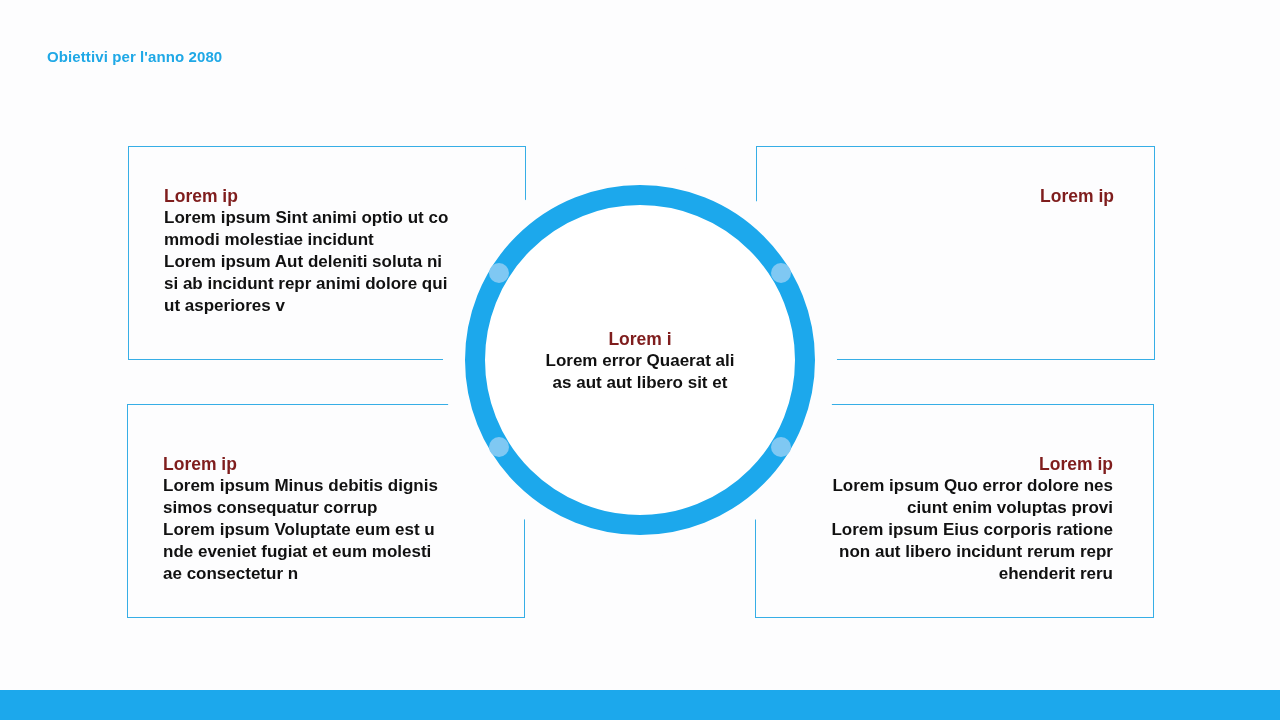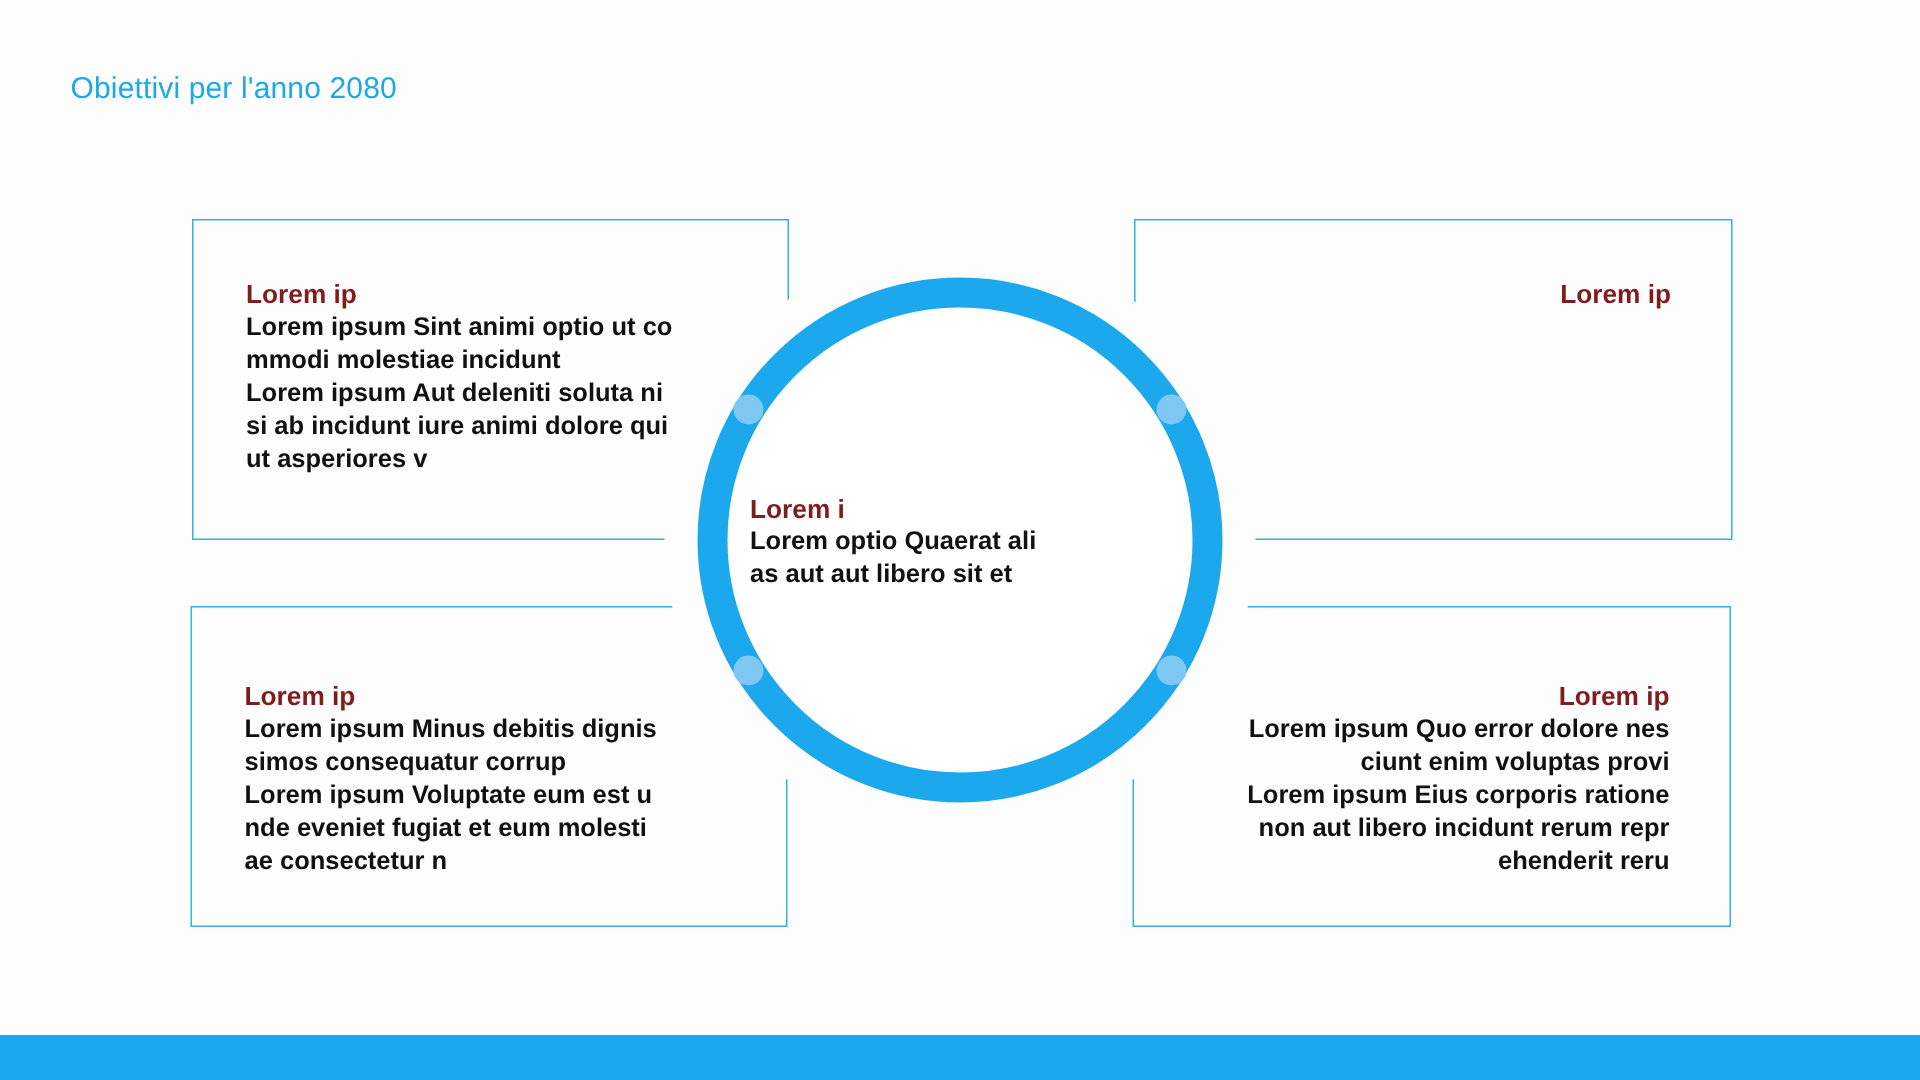--- a/index.html
+++ b/index.html
@@ -3,21 +3,21 @@
 <meta charset="utf-8">
 <style>
   html, body { margin:0; padding:0; }
   body {
     width:1280px; height:720px; position:relative; overflow:hidden;
     background:#fdfdfe;
     font-family:"Liberation Sans", "DejaVu Sans", sans-serif;
   }
   .title {
     position:absolute; left:47px; top:48px;
-    font-size:20px; font-weight:normal; color:#1fa8e6; letter-spacing:0.1px;
+    font-size:15px; font-weight:bold; color:#1fa8e6; letter-spacing:0.1px;
   }
   .box {
     position:absolute; border:1.5px solid #36aee6; box-sizing:border-box; background:transparent;
   }
   .box .content { position:absolute; top:38px; width:300px; }
   .box.left .content { left:35px; text-align:left; }
   .box.right .content { right:40px; text-align:right; }
   .heading { font-size:17.5px; font-weight:bold; color:#7f1d1d; line-height:22px; }
   .body { font-size:17px; font-weight:bold; color:#111; line-height:22px; white-space:pre-line; }
   #b1 { left:128px; top:146px; width:398px; height:214px; }
@@ -31,37 +31,37 @@
   }
   .ring {
     position:absolute; left:465px; top:185px; width:350px; height:350px;
     border-radius:50%; box-sizing:border-box; border:20px solid #1ca8ec; background:#ffffff;
   }
   .dot {
     position:absolute; width:20px; height:20px; border-radius:50%;
     background:#7fc8f3;
   }
   .center-text {
-    position:absolute; left:500px; top:328px; width:280px; 
+    position:absolute; left:500px; top:328px; width:280px; text-align:center;
   }
   .center-text .heading { font-size:17.5px; }
   .bottom-bar { position:absolute; left:0; top:690px; width:1280px; height:30px; background:#1ca8ec; }
 </style>
 </head>
 <body>
 
 <div class="title">Obiettivi per l'anno 2080</div>
 
 <div class="box left" id="b1">
   <div class="content">
     <div class="heading">Lorem ip</div>
     <div class="body">Lorem ipsum Sint animi optio ut co
 mmodi molestiae incidunt
 Lorem ipsum Aut deleniti soluta ni
-si ab incidunt iure animi dolore qui
+si ab incidunt repr animi dolore qui
 ut asperiores v</div>
   </div>
 </div>
 
 <div class="box right" id="b2">
   <div class="content">
     <div class="heading">Lorem ip</div>
   </div>
 </div>
 
@@ -90,17 +90,17 @@
 <div class="gap"></div>
 <div class="ring"></div>
 
 <div class="dot" style="left:489px; top:263px;"></div>
 <div class="dot" style="left:771px; top:263px;"></div>
 <div class="dot" style="left:489px; top:437px;"></div>
 <div class="dot" style="left:771px; top:437px;"></div>
 
 <div class="center-text">
   <div class="heading">Lorem i</div>
-  <div class="body">Lorem optio Quaerat ali
+  <div class="body">Lorem error Quaerat ali
 as aut aut libero sit et</div>
 </div>
 
 <div class="bottom-bar"></div>
 
 </body></html>

